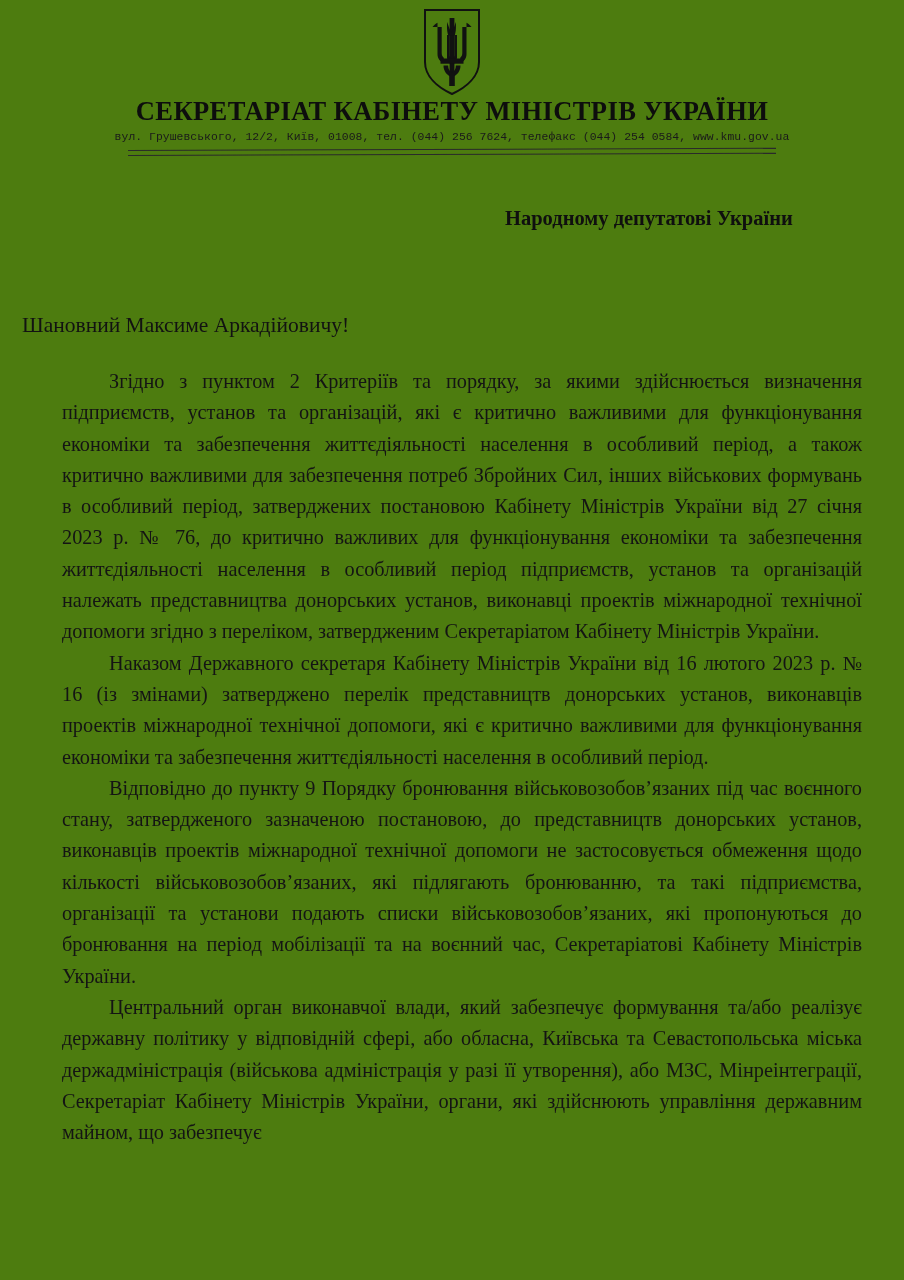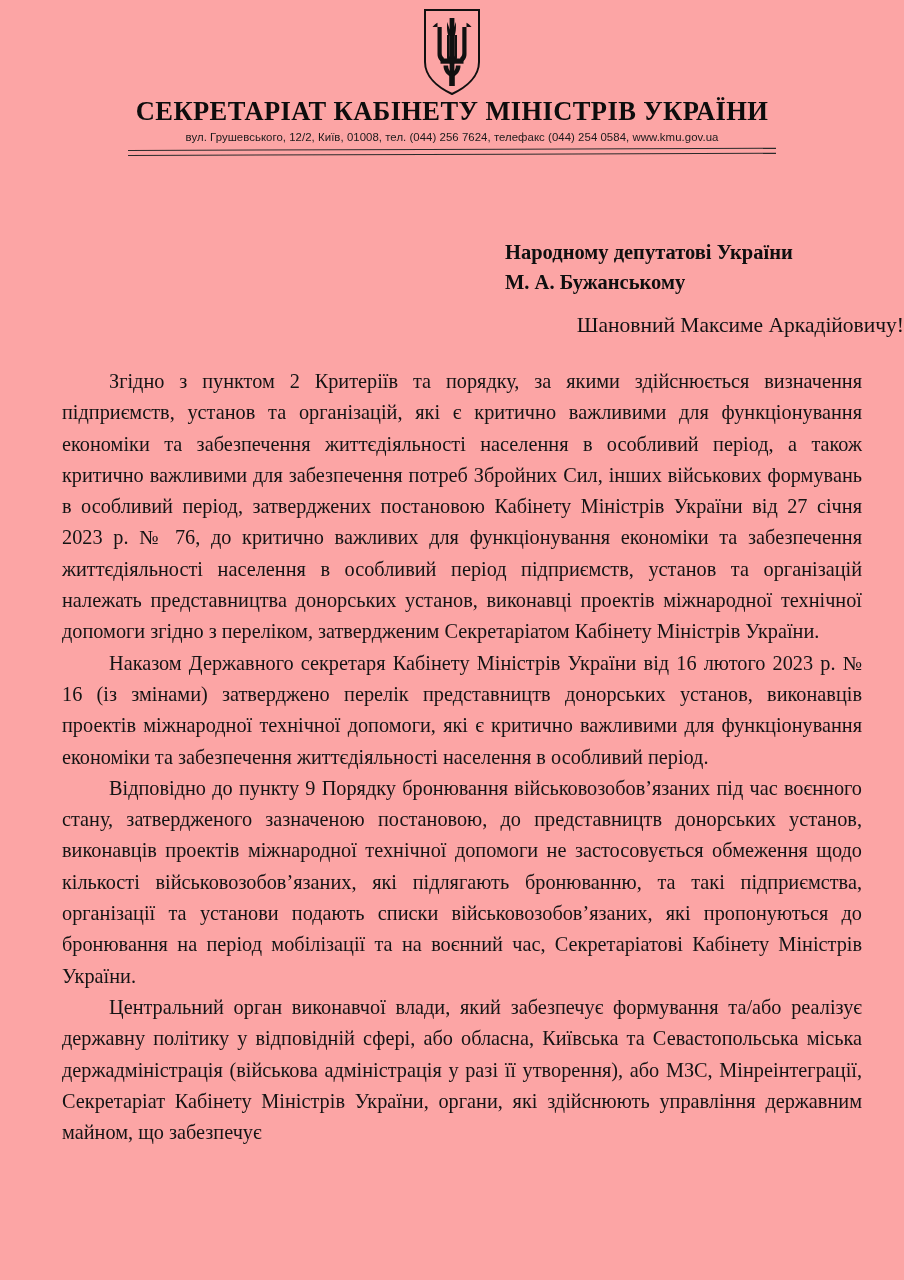--- a/index.html
+++ b/index.html
@@ -5,21 +5,21 @@
 <style>
   html, body {
     margin: 0;
     padding: 0;
     background: #ffffff;
   }
   .page {
     position: relative;
     width: 904px;
     height: 1280px;
-    background: #fca5a5;
+    background: #4d7c0f;
     overflow: hidden;
     font-family: "Liberation Serif", "DejaVu Serif", serif;
     color: #141414;
   }
 
   
   .letterhead {
     position: absolute;
     left: 0;
     top: 0;
@@ -45,21 +45,21 @@
     font-size: 26.5px;
     letter-spacing: 0.4px;
     color: #0d0d0d;
     white-space: nowrap;
     margin-top: 2px;
     line-height: 1.05;
   }
 
   .org-address {
     text-align: center;
-    font-family: Liberation Sans, sans-serif;
+    font-family: Liberation Mono, monospace;
     font-size: 11.4px;
     color: #1a1a1a;
     margin-top: 5px;
     letter-spacing: 0.05px;
     white-space: nowrap;
   }
 
   .rules {
     position: relative;
     width: 648px;
@@ -77,21 +77,20 @@
   .rule.r1 { top: 2px;  transform: rotate(-0.20deg); }
   .rule.r2 { top: 7px;  transform: rotate(-0.20deg); height: 1.4px; }
 
   
   .meta-row {
     position: absolute;
     left: 0;
     top: 203px;
     width: 840px;
     height: 80px;
-    margin-top: 34px;
   }
   .addressee {
     position: absolute;
     left: 505px;
     top: 0;
     font-weight: bold;
     font-size: 20.5px;
     line-height: 30px;
     color: #0f0f0f;
     white-space: nowrap;
@@ -106,21 +105,21 @@
     white-space: nowrap;
     letter-spacing: -0.1px;
   }
 
   
   .salutation {
     position: absolute;
     left: 0;
     top: 313px;
     width: 904px;
-    text-align: right;
+    text-align: left;
     font-size: 21.5px;
     color: #121212;
     padding-left: 22px;
     box-sizing: border-box;
   }
 
   
   .body-text {
     position: absolute;
     left: 62px;
@@ -180,21 +179,20 @@
 
     <div class="rules">
       <div class="rule r1"></div>
       <div class="rule r2"></div>
     </div>
   </div>
 
   <div class="meta-row">
     <div class="addressee">
       <div>Народному депутатові України</div>
-      <div>М. А. Бужанському</div>
     </div>
   </div>
 
   <div class="salutation">Шановний Максиме Аркадійовичу!</div>
 
   <div class="body-text">
     <p>Згідно з пунктом 2 Критеріїв та порядку, за якими здійснюється визначення підприємств, установ та організацій, які є критично важливими для функціонування економіки та забезпечення життєдіяльності населення в особливий період, а також критично важливими для забезпечення потреб Збройних Сил, інших військових формувань в особливий період, затверджених постановою Кабінету Міністрів України від 27 січня 2023 р. № 76, до критично важливих для функціонування економіки та забезпечення життєдіяльності населення в особливий період підприємств, установ та організацій належать представництва донорських установ, виконавці проектів міжнародної технічної допомоги згідно з переліком, затвердженим Секретаріатом Кабінету Міністрів України.</p>
     <p>Наказом Державного секретаря Кабінету Міністрів України від 16 лютого 2023 р. № 16 (із змінами) затверджено перелік представництв донорських установ, виконавців проектів міжнародної технічної допомоги, які є критично важливими для функціонування економіки та забезпечення життєдіяльності населення в особливий період.</p>
     <p>Відповідно до пункту 9 Порядку бронювання військовозобов’язаних під час воєнного стану, затвердженого зазначеною постановою, до представництв донорських установ, виконавців проектів міжнародної технічної допомоги не застосовується обмеження щодо кількості військовозобов’язаних, які підлягають бронюванню, та такі підприємства, організації та установи подають списки військовозобов’язаних, які пропонуються до бронювання на період мобілізації та на воєнний час, Секретаріатові Кабінету Міністрів України.</p>
     <p>Центральний орган виконавчої влади, який забезпечує формування та/або реалізує державну політику у відповідній сфері, або обласна, Київська та Севастопольська міська держадміністрація (військова адміністрація у разі її утворення), або МЗС, Мінреінтеграції, Секретаріат Кабінету Міністрів України, органи, які здійснюють управління державним майном, що забезпечує</p>

